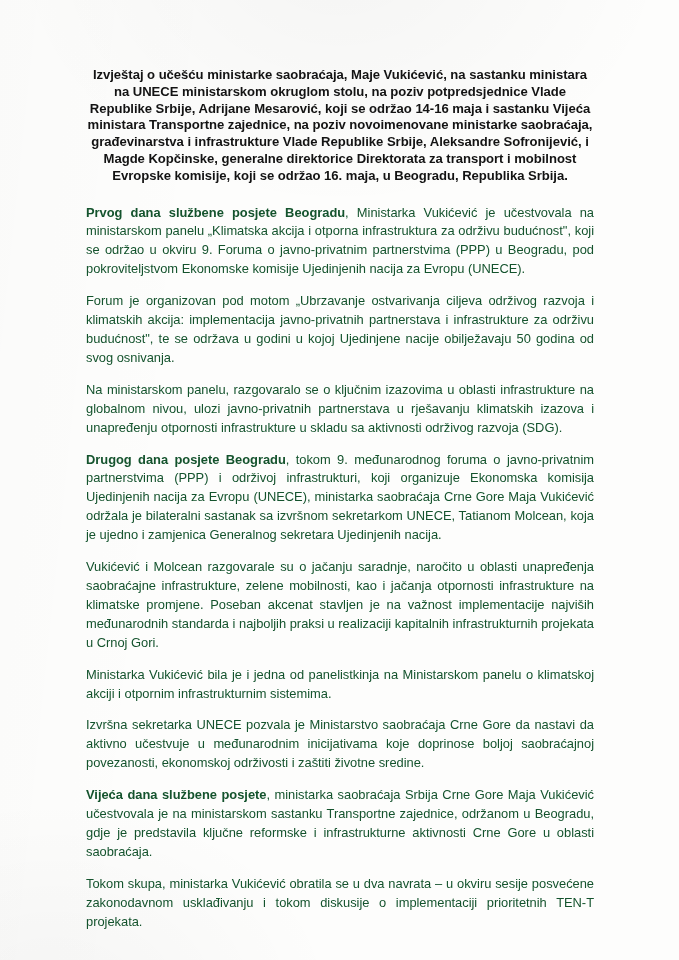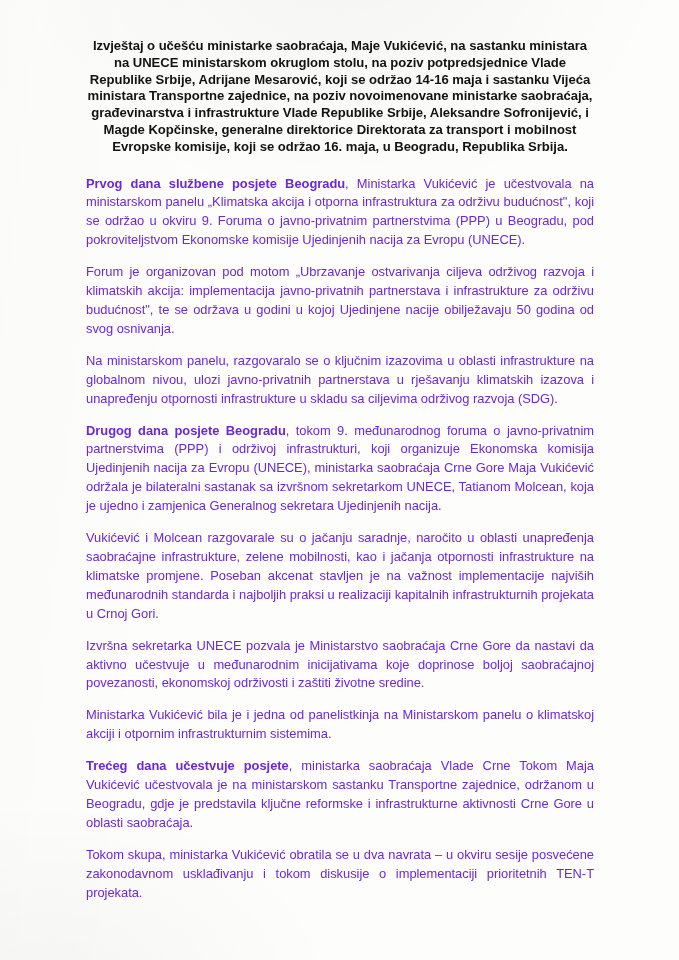--- a/index.html
+++ b/index.html
@@ -36,39 +36,39 @@
 
   .content {
     position: absolute;
     left: 86px;
     top: 0;
     width: 508px;
   }
 
   .doc-title {
     margin: 0;
-    padding-top: 38px;
+    padding-top: 67px;
     font-size: 13.1px;
     line-height: 16.8px;
     font-weight: bold;
     text-align: center;
     color: #131313;
     letter-spacing: -0.04px;
   }
 
   .body-block {
     margin-top: 19px;
   }
 
   p.para {
     margin: 0 0 13px 0;
     font-size: 12.9px;
     line-height: 18.9px;
     text-align: justify;
-    color: #6d28d9;
+    color: #14532d;
     letter-spacing: -0.02px;
     -webkit-hyphens: none;
     hyphens: none;
   }
 
   p.para:last-child {
     margin-bottom: 0;
   }
 
   p.para .lead {
@@ -84,23 +84,23 @@
   <div class="scan-tint"></div>
 
   <div class="content">
 
     <h1 class="doc-title">Izvještaj o učešću ministarke saobraćaja, Maje Vukićević, na sastanku ministara na UNECE ministarskom okruglom stolu, na poziv potpredsjednice Vlade Republike Srbije, Adrijane Mesarović, koji se održao 14-16 maja i sastanku Vijeća ministara Transportne zajednice, na poziv novoimenovane ministarke saobraćaja, građevinarstva i infrastrukture Vlade Republike Srbije, Aleksandre Sofronijević, i Magde Kopčinske, generalne direktorice Direktorata za transport i mobilnost Evropske komisije, koji se održao 16. maja, u Beogradu, Republika Srbija.</h1>
 
     <div class="body-block">
 
     <p class="para"><span class="lead">Prvog dana službene posjete Beogradu</span><span>, Ministarka Vukićević je učestvovala na ministarskom panelu „Klimatska akcija i otporna infrastruktura za održivu budućnost", koji se održao u okviru 9. Foruma o javno-privatnim partnerstvima (PPP) u Beogradu, pod pokroviteljstvom Ekonomske komisije Ujedinjenih nacija za Evropu (UNECE).</span></p>
         <p class="para"><span>Forum je organizovan pod motom „Ubrzavanje ostvarivanja ciljeva održivog razvoja i klimatskih akcija: implementacija javno-privatnih partnerstava i infrastrukture za održivu budućnost", te se održava u godini u kojoj Ujedinjene nacije obilježavaju 50 godina od svog osnivanja.</span></p>
-        <p class="para"><span>Na ministarskom panelu, razgovaralo se o ključnim izazovima u oblasti infrastrukture na globalnom nivou, ulozi javno-privatnih partnerstava u rješavanju klimatskih izazova i unapređenju otpornosti infrastrukture u skladu sa ciljevima održivog razvoja (SDG).</span></p>
+        <p class="para"><span>Na ministarskom panelu, razgovaralo se o ključnim izazovima u oblasti infrastrukture na globalnom nivou, ulozi javno-privatnih partnerstava u rješavanju klimatskih izazova i unapređenju otpornosti infrastrukture u skladu sa aktivnosti održivog razvoja (SDG).</span></p>
         <p class="para"><span class="lead">Drugog dana posjete Beogradu</span><span>, tokom 9. međunarodnog foruma o javno-privatnim partnerstvima (PPP) i održivoj infrastrukturi, koji organizuje Ekonomska komisija Ujedinjenih nacija za Evropu (UNECE), ministarka saobraćaja Crne Gore Maja Vukićević održala je bilateralni sastanak sa izvršnom sekretarkom UNECE, Tatianom Molcean, koja je ujedno i zamjenica Generalnog sekretara Ujedinjenih nacija.</span></p>
         <p class="para"><span>Vukićević i Molcean razgovarale su o jačanju saradnje, naročito u oblasti unapređenja saobraćajne infrastrukture, zelene mobilnosti, kao i jačanja otpornosti infrastrukture na klimatske promjene. Poseban akcenat stavljen je na važnost implementacije najviših međunarodnih standarda i najboljih praksi u realizaciji kapitalnih infrastrukturnih projekata u Crnoj Gori.</span></p>
+        <p class="para"><span>Ministarka Vukićević bila je i jedna od panelistkinja na Ministarskom panelu o klimatskoj akciji i otpornim infrastrukturnim sistemima.</span></p>
         <p class="para"><span>Izvršna sekretarka UNECE pozvala je Ministarstvo saobraćaja Crne Gore da nastavi da aktivno učestvuje u međunarodnim inicijativama koje doprinose boljoj saobraćajnoj povezanosti, ekonomskoj održivosti i zaštiti životne sredine.</span></p>
-        <p class="para"><span>Ministarka Vukićević bila je i jedna od panelistkinja na Ministarskom panelu o klimatskoj akciji i otpornim infrastrukturnim sistemima.</span></p>
-        <p class="para"><span class="lead">Trećeg dana učestvuje posjete</span><span>, ministarka saobraćaja Vlade Crne Tokom Maja Vukićević učestvovala je na ministarskom sastanku Transportne zajednice, održanom u Beogradu, gdje je predstavila ključne reformske i infrastrukturne aktivnosti Crne Gore u oblasti saobraćaja.</span></p>
+        <p class="para"><span class="lead">Vijeća dana službene posjete</span><span>, ministarka saobraćaja Srbija Crne Gore Maja Vukićević učestvovala je na ministarskom sastanku Transportne zajednice, održanom u Beogradu, gdje je predstavila ključne reformske i infrastrukturne aktivnosti Crne Gore u oblasti saobraćaja.</span></p>
         <p class="para"><span>Tokom skupa, ministarka Vukićević obratila se u dva navrata – u okviru sesije posvećene zakonodavnom usklađivanju i tokom diskusije o implementaciji prioritetnih TEN-T projekata.</span></p>
       </div>
 
   </div>
 </div>
 
 </body></html>

